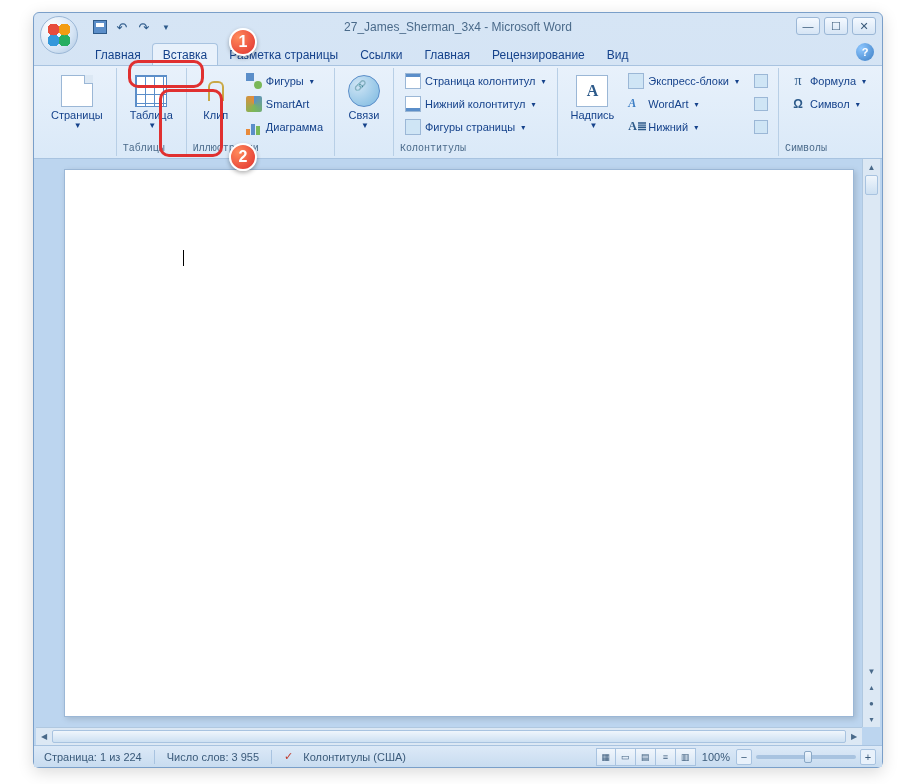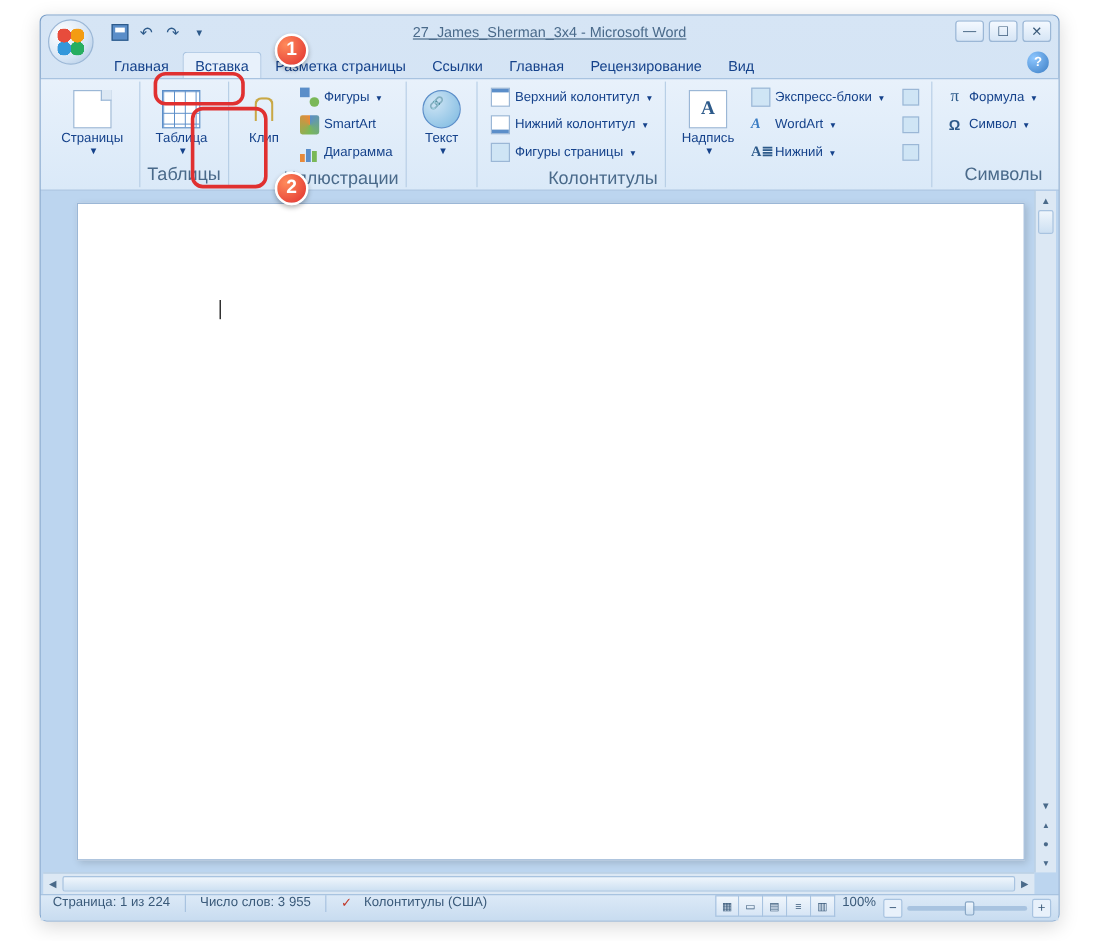--- a/index.html
+++ b/index.html
@@ -12,36 +12,36 @@
 .titlebar { height: 28px; display: flex; align-items: center; padding: 0 6px; font-size: 12px; position: relative; }
 .office-btn { width: 38px; height: 38px; border-radius: 50%; background: radial-gradient(circle at 30% 30%, #fff, #d6e5f5 60%, #a8c3e0);
   border: 1px solid #9bb7d6; position: absolute; left: 6px; top: 3px; z-index: 10; display: flex; align-items: center; justify-content: center; }
 .office-logo { width: 22px; height: 22px; background:
   radial-gradient(circle at 25% 25%, #e74c3c 25%, transparent 26%),
   radial-gradient(circle at 75% 25%, #f39c12 25%, transparent 26%),
   radial-gradient(circle at 25% 75%, #3498db 25%, transparent 26%),
   radial-gradient(circle at 75% 75%, #27ae60 25%, transparent 26%); }
 .qat { margin-left: 50px; display: flex; gap: 2px; align-items: center; }
 .qat-btn { width: 20px; height: 20px; border-radius: 3px; display: flex; align-items: center; justify-content: center; cursor: pointer; }
-.title-text { position: absolute; left: 50%; transform: translateX(-50%); color: #4a6a8a; text-decoration: underline; }
+.title-text { position: absolute; left: 50%; transform: translateX(-50%); color: #4a6a8a; }
 .win-ctrls { position: absolute; right: 6px; top: 4px; display: flex; gap: 4px; }
 .win-btn { width: 24px; height: 18px; border: 1px solid #9bb7d6; border-radius: 3px; background: linear-gradient(#f4f9ff,#d6e5f5);
   display: flex; align-items: center; justify-content: center; font-size: 11px; cursor: pointer; color: #3a5a7a; }
 
 .tabs { height: 24px; display: flex; align-items: flex-end; padding-left: 50px; font-size: 12px; position: relative; }
 .tab { padding: 4px 10px 3px; color: #15428b; cursor: pointer; border: 1px solid transparent; border-bottom: none; border-radius: 4px 4px 0 0; }
 .tab.active { background: #e8f1fb; border-color: #a8c3e0; }
 .help-btn { position: absolute; right: 8px; top: 2px; width: 18px; height: 18px; border-radius: 50%;
   background: radial-gradient(circle at 30% 30%, #8ec7ff, #3b7dc4); color: #fff; font-size: 11px; font-weight: bold;
   display: flex; align-items: center; justify-content: center; cursor: pointer; }
 
 .ribbon { height: 94px; background: linear-gradient(#e8f1fb, #dae9f8); border-top: 1px solid #a8c3e0; border-bottom: 1px solid #a8c3e0;
   display: flex; padding: 2px 4px; font-size: 11px; }
 .rgroup { border-right: 1px solid #b8cfe6; padding: 2px 6px; display: flex; flex-direction: column; position: relative; }
-.rgroup-label { text-align: right; color: #4a6a8a; font-size: 15px; padding-top: 2px; margin-top: auto; }
+.rgroup-label { text-align: left; color: #4a6a8a; font-size: 10px; padding-top: 2px; margin-top: auto; font-family: Liberation Mono, monospace; }
 .rgroup-body { display: flex; align-items: flex-start; gap: 2px; flex: 1; }
 .big-btn { display: flex; flex-direction: column; align-items: center; justify-content: flex-start; padding: 4px 6px 2px;
   border: 1px solid transparent; border-radius: 3px; cursor: pointer; min-width: 44px; }
 .big-btn .ic { width: 32px; height: 32px; margin-bottom: 2px; }
 .big-btn .lbl { color: #15428b; text-align: center; line-height: 1.1; }
 .small-btns { display: flex; flex-direction: column; gap: 1px; }
 .small-btn { display: flex; align-items: center; gap: 4px; padding: 2px 4px; border: 1px solid transparent; border-radius: 3px;
   cursor: pointer; color: #15428b; white-space: nowrap; }
 .small-btn .ic { width: 16px; height: 16px; }
 .dd { font-size: 8px; color: #15428b; margin-left: 2px; }
@@ -57,21 +57,21 @@
 .vscroll .track { flex: 1; width: 100%; position: relative; }
 .vscroll .thumb { position: absolute; top: 0; left: 2px; right: 2px; height: 20px; background: linear-gradient(#f0f6fc,#cde0f2); border: 1px solid #a8c3e0; border-radius: 2px; }
 .vscroll .nav-btns { display: flex; flex-direction: column; }
 .hscroll { position: absolute; left: 2px; right: 20px; bottom: 0; height: 18px; background: #dce8f4; border-top: 1px solid #b0c8e0;
   display: flex; align-items: center; }
 .hscroll .arrow { width: 16px; height: 100%; display: flex; align-items: center; justify-content: center; font-size: 8px; color: #4a6a8a; cursor: pointer; }
 .hscroll .track { flex: 1; height: 100%; position: relative; }
 .hscroll .thumb { position: absolute; left: 0; top: 2px; bottom: 2px; width: 100%; background: linear-gradient(#f0f6fc,#cde0f2); border: 1px solid #a8c3e0; border-radius: 2px; }
 
 .statusbar { height: 22px; background: linear-gradient(#dce9f7,#c8dcf0); border-top: 1px solid #a8c3e0;
-  display: flex; font-size: 11px; color: #3a5a7a; padding: 0 6px; gap: 2px; }
+  display: flex; align-items: center; font-size: 11px; color: #3a5a7a; padding: 0 6px; gap: 2px; }
 .statusbar .sep { width: 1px; height: 14px; background: #a8c3e0; margin: 0 6px; }
 .statusbar .item { padding: 0 4px; cursor: pointer; }
 .statusbar .spacer { flex: 1; }
 .view-btns { display: flex; gap: 0; }
 .view-btn { width: 20px; height: 18px; border: 1px solid #a8c3e0; background: linear-gradient(#f0f6fc,#d6e5f5);
   display: flex; align-items: center; justify-content: center; cursor: pointer; }
 .view-btn + .view-btn { border-left: none; }
 .zoom { display: flex; align-items: center; gap: 4px; }
 .zoom-bar { width: 100px; height: 4px; background: #a8c3e0; position: relative; border-radius: 2px; }
 .zoom-thumb { position: absolute; left: 48px; top: -4px; width: 8px; height: 12px; background: linear-gradient(#f0f6fc,#cde0f2); border: 1px solid #8aa8c6; border-radius: 2px; }
@@ -208,32 +208,32 @@
           </div>
         </div>
       </div>
       <div class="rgroup-label">Иллюстрации</div>
     </div>
 
     <div class="rgroup">
       <div class="rgroup-body">
         <div class="big-btn" style="min-width:40px;">
           <div class="ic ic-link"></div>
-          <div class="lbl">Текст</div>
+          <div class="lbl">Связи</div>
           <span class="dd">▼</span>
         </div>
       </div>
     </div>
 
     <div class="rgroup">
       <div class="rgroup-body">
         <div class="small-btns">
           <div class="small-btn">
             <div class="ic ic-colontitle" style="position:relative;"></div>
-            <span>Верхний колонтитул</span>
+            <span>Страница колонтитул</span>
             <span class="dd">▾</span>
           </div>
           <div class="small-btn">
             <div class="ic ic-colontitle" style="position:relative;transform:rotate(180deg);"></div>
             <span>Нижний колонтитул</span>
             <span class="dd">▾</span>
           </div>
           <div class="small-btn">
             <div class="ic ic-placeholder"></div>
             <span>Фигуры страницы</span>

